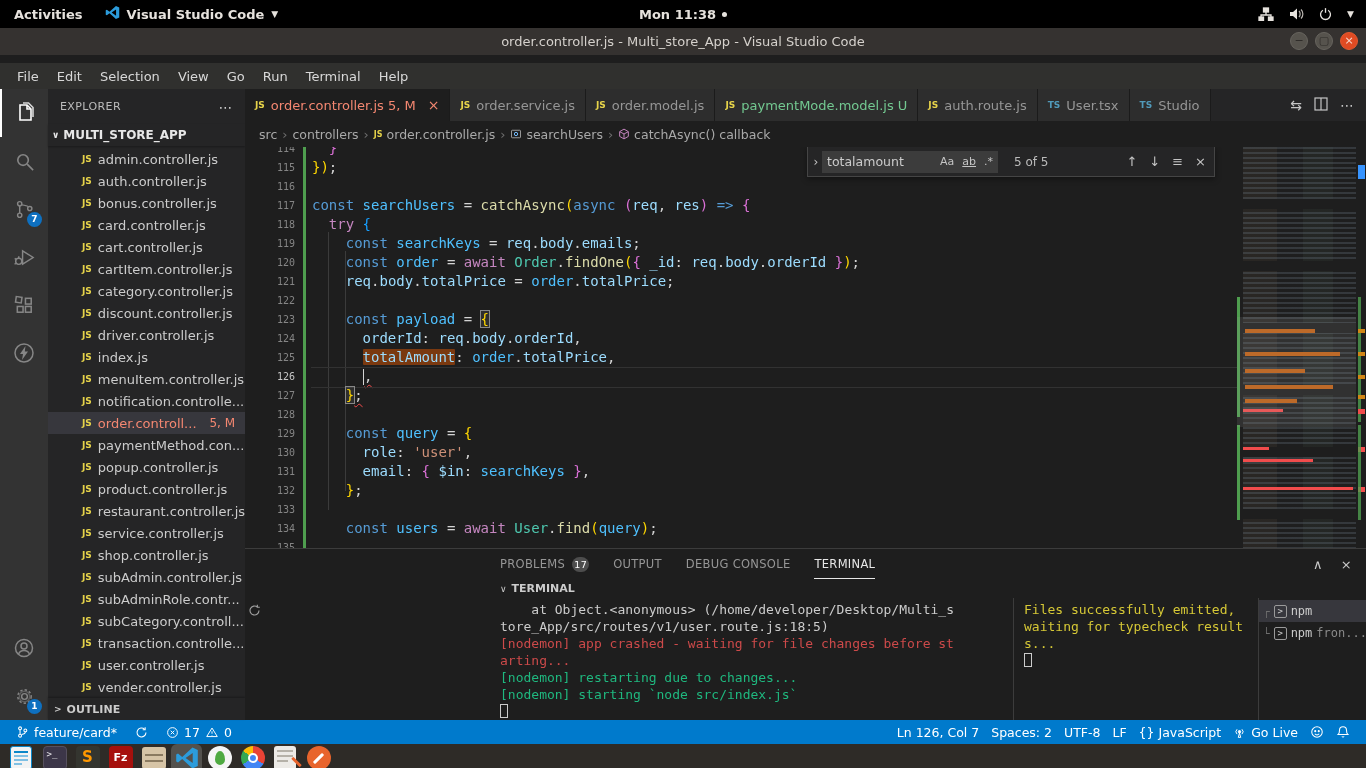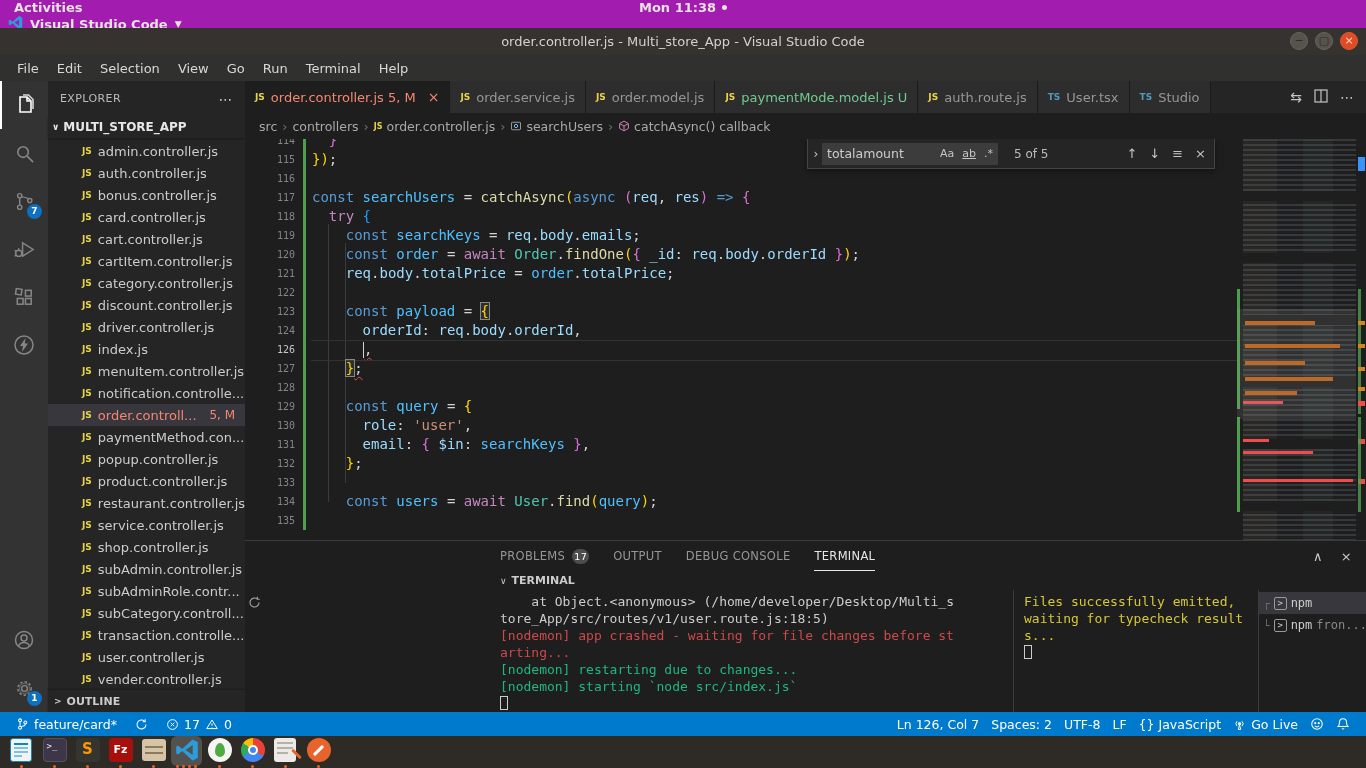--- a/index.html
+++ b/index.html
@@ -1,39 +1,39 @@
 <!DOCTYPE html>
 <html><head>
 <meta charset="utf-8">
 <style>
   * { margin:0; padding:0; box-sizing:border-box; }
   html,body { width:1366px; height:768px; overflow:hidden; background:#1e1e1e;
     font-family:"DejaVu Sans", "Liberation Sans", sans-serif; }
   .mono { font-family:"DejaVu Sans Mono", "Liberation Mono", monospace; }
 
   
-  #topbar { height:28px; background:#a21caf; color:#e6e2dd; display:flex; align-items:flex-start;
-    font-size:13px; font-weight:bold; position:relative;flex-direction:column; }
+  #topbar { height:28px; background:#000000; color:#e6e2dd; display:flex; align-items:center;
+    font-size:13px; font-weight:bold; position:relative; }
   #activities { padding:0 14px; cursor:pointer; }
   #appmenu { display:flex; align-items:center; gap:7px; padding:0 8px; cursor:pointer; }
   #clock { position:absolute; left:50%; transform:translateX(-50%); display:flex; align-items:center; gap:6px; }
   #clock .dot { width:5px; height:5px; border-radius:50%; background:#e6e2dd; }
   #tray { margin-left:auto; display:flex; align-items:center; gap:14px; padding-right:12px; }
   #tray svg { display:block; }
 
   
   #titlebar { height:27px; background:#353230; color:#d5d1cc; font-size:13px;
     display:flex; align-items:center; justify-content:center; position:relative; }
   #winctl { position:absolute; right:8px; top:4px; display:flex; gap:7px; }
   .wbtn { width:18px; height:18px; border-radius:50%; background:#56534d; border:1px solid #67645e;
     color:#2c2a27; font-size:11px; line-height:16px; text-align:center; cursor:pointer; }
   .wbtn.close { background:#df4b23; border-color:#e2592f; color:#f6d9cf; }
 
   
-  #menubar { height:26px; background:#30302e; display:flex; align-items:center; font-size:13px; color:#d8d8d8; padding-left:8px; }
+  #menubar { height:26px; background:#30302e; display:flex; align-items:center; font-size:13px; color:#d8d8d8; padding-left:8px;margin-top:8px; }
   #menubar .mitem { padding:3px 9px; border-radius:4px; cursor:pointer; }
 
   
   #main { display:flex; height:631px; }
 
   
   #activitybar { width:48px; background:#333333; display:flex; flex-direction:column; align-items:center; }
   .act { width:48px; height:48px; display:flex; align-items:center; justify-content:center; position:relative; cursor:pointer; color:#868686; }
   .act.active { color:#ffffff; border-left:2px solid #ffffff; }
   .act .badge { position:absolute; right:6px; bottom:6px; background:#0e70c0; color:#fff; border-radius:9px;
@@ -527,20 +527,25 @@
           <div class="cline">
             <span class="lnum">123</span>
             <span class="lbar"></span>
             <span class="ltext"><span class="tk-pln">    </span><span class="tk-kw">const </span><span class="tk-cv">payload</span><span class="tk-pln"> = </span><span class="tk-b1 m-bm">{</span></span>
           </div>
           <div class="cline">
             <span class="lnum">124</span>
             <span class="lbar"></span>
             <span class="ltext"><span class="tk-pln">      </span><span class="tk-var">orderId</span><span class="tk-pln">: </span><span class="tk-var">req</span><span class="tk-pln">.</span><span class="tk-var">body</span><span class="tk-pln">.</span><span class="tk-var">orderId</span><span class="tk-pln">,</span></span>
           </div>
+          <div class="cline">
+            <span class="lnum">125</span>
+            <span class="lbar"></span>
+            <span class="ltext"><span class="tk-pln">      </span><span class="tk-var m-find">totalAmount</span><span class="tk-pln">: </span><span class="tk-cv">order</span><span class="tk-pln">.</span><span class="tk-var">totalPrice</span><span class="tk-pln">,</span></span>
+          </div>
           <div class="cline cur">
             <span class="lnum">126</span>
             <span class="lbar"></span>
             <span class="ltext"><span class="tk-pln">      </span><span class="cursorbar"></span><span class="tk-pln m-sq">,</span></span>
           </div>
           <div class="cline">
             <span class="lnum">127</span>
             <span class="lbar"></span>
             <span class="ltext"><span class="tk-pln">    </span><span class="tk-b1 m-bm">}</span><span class="tk-pln m-sq">;</span></span>
           </div>

